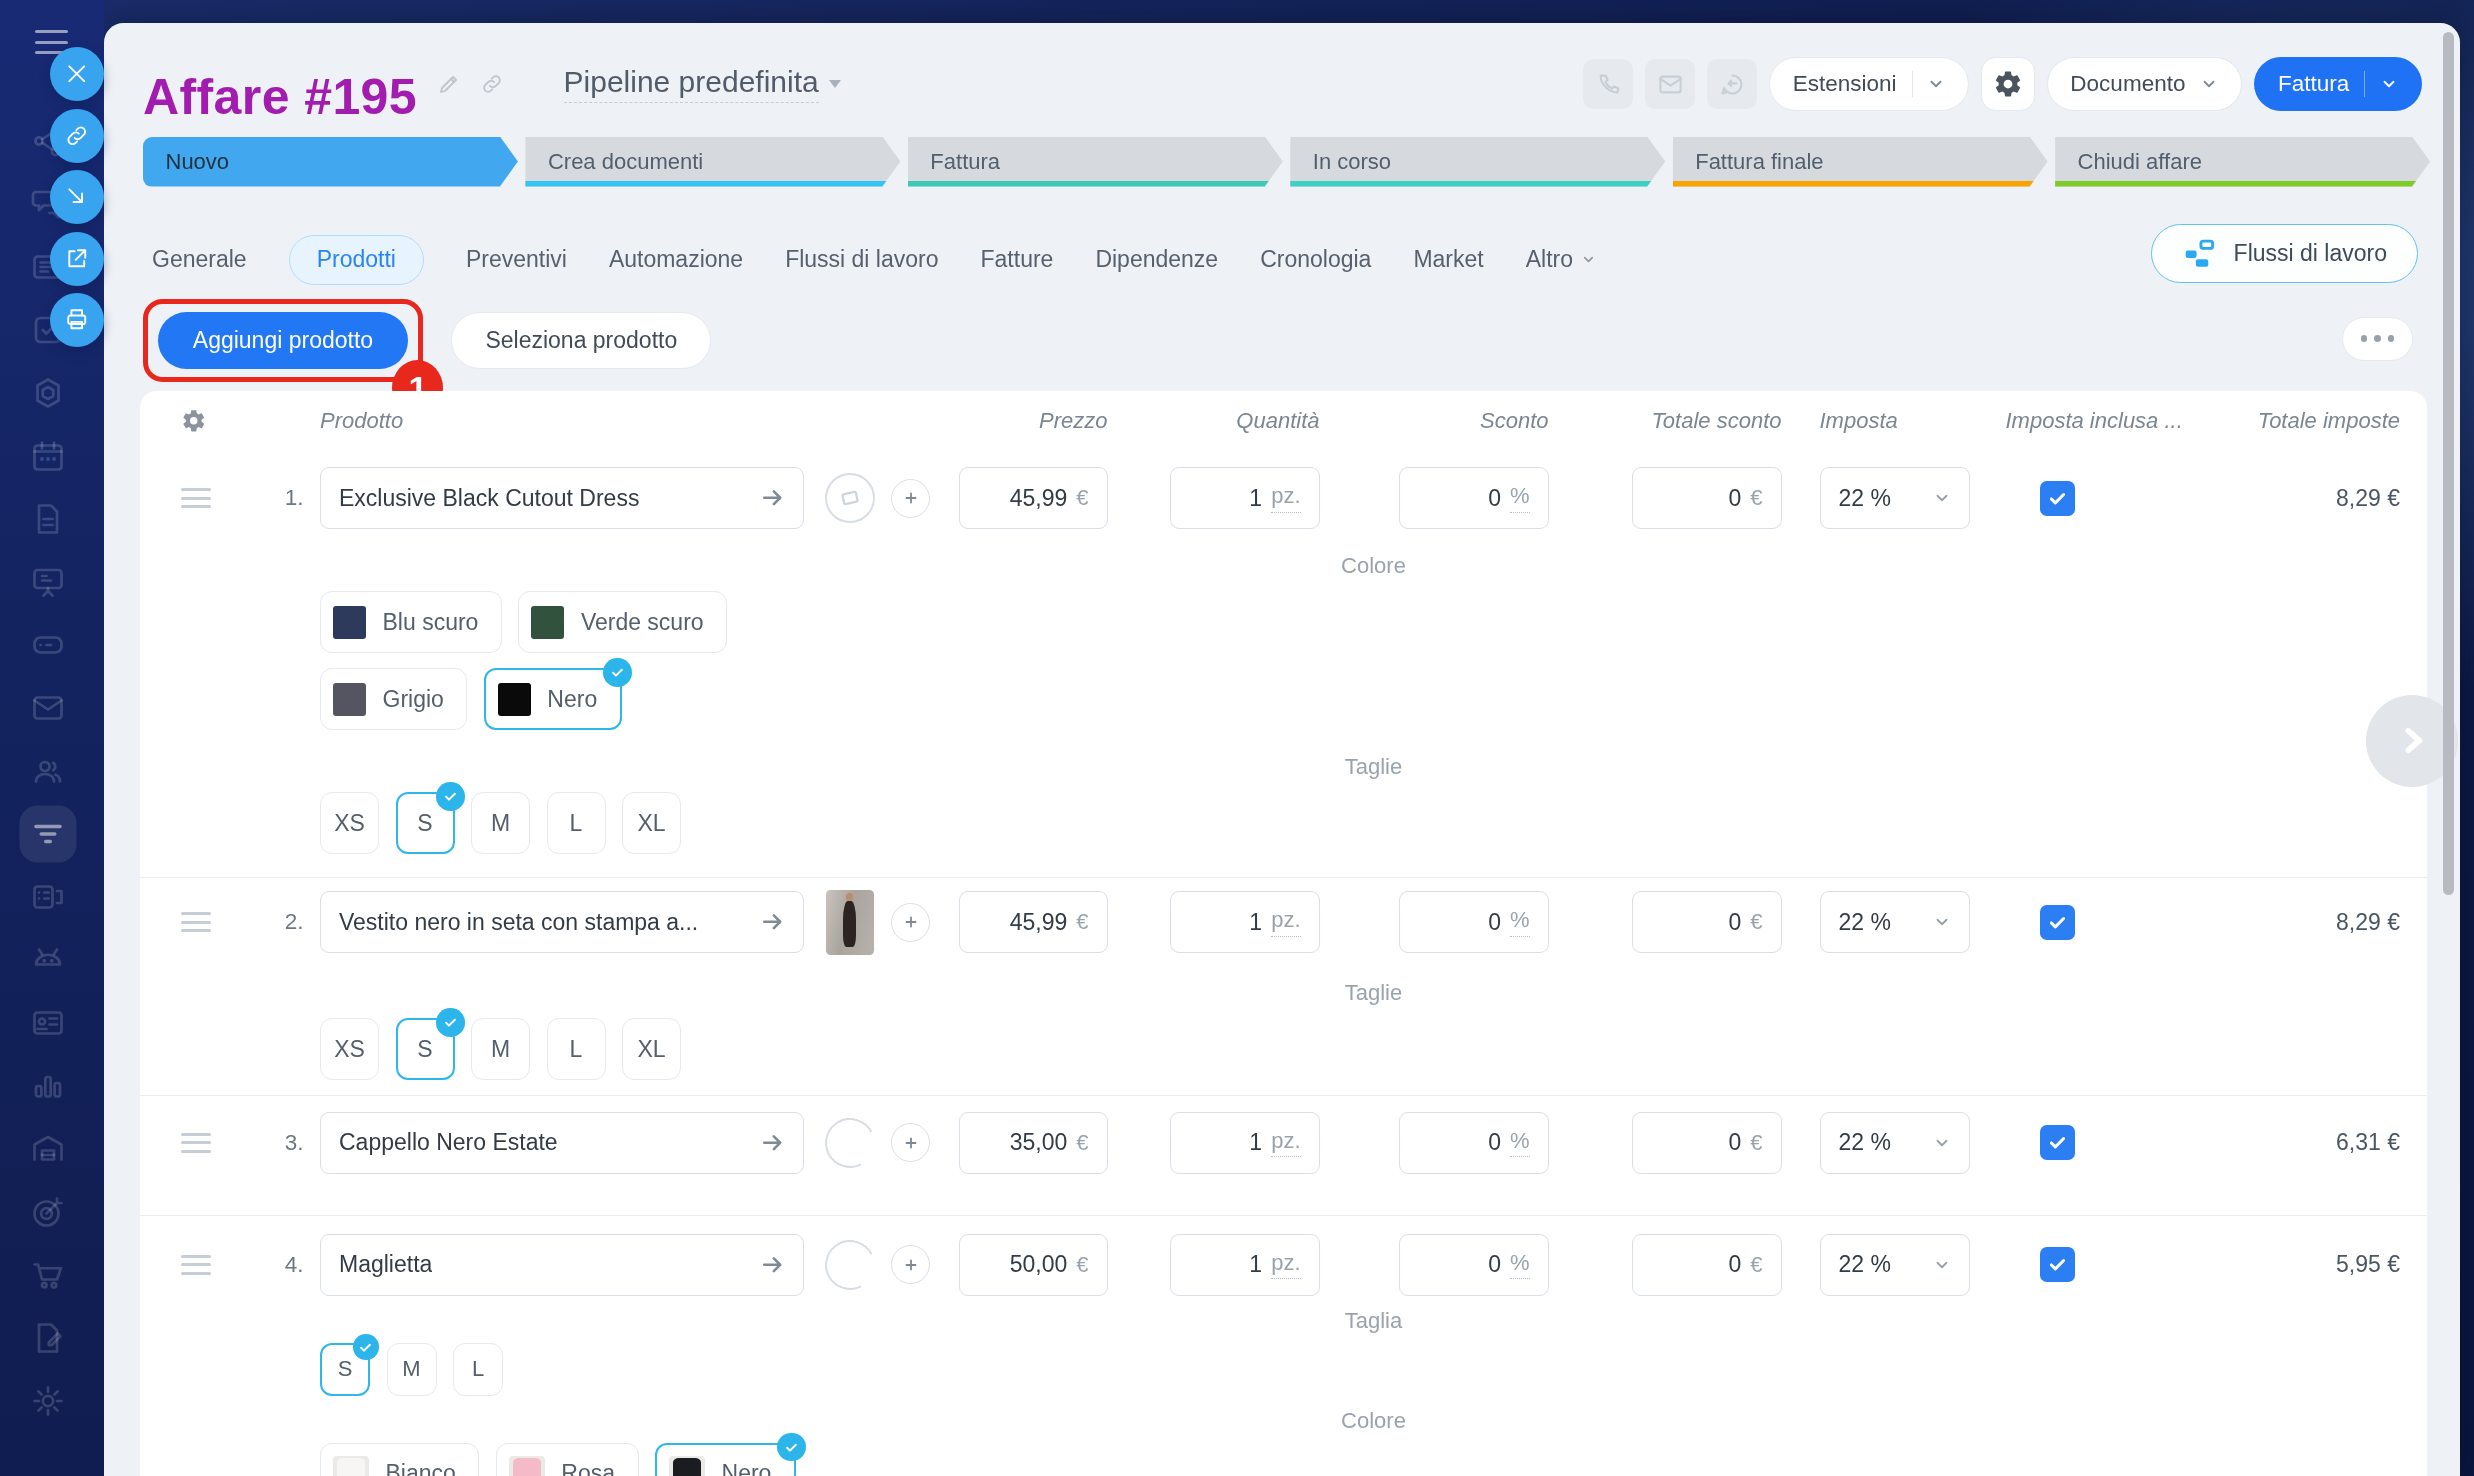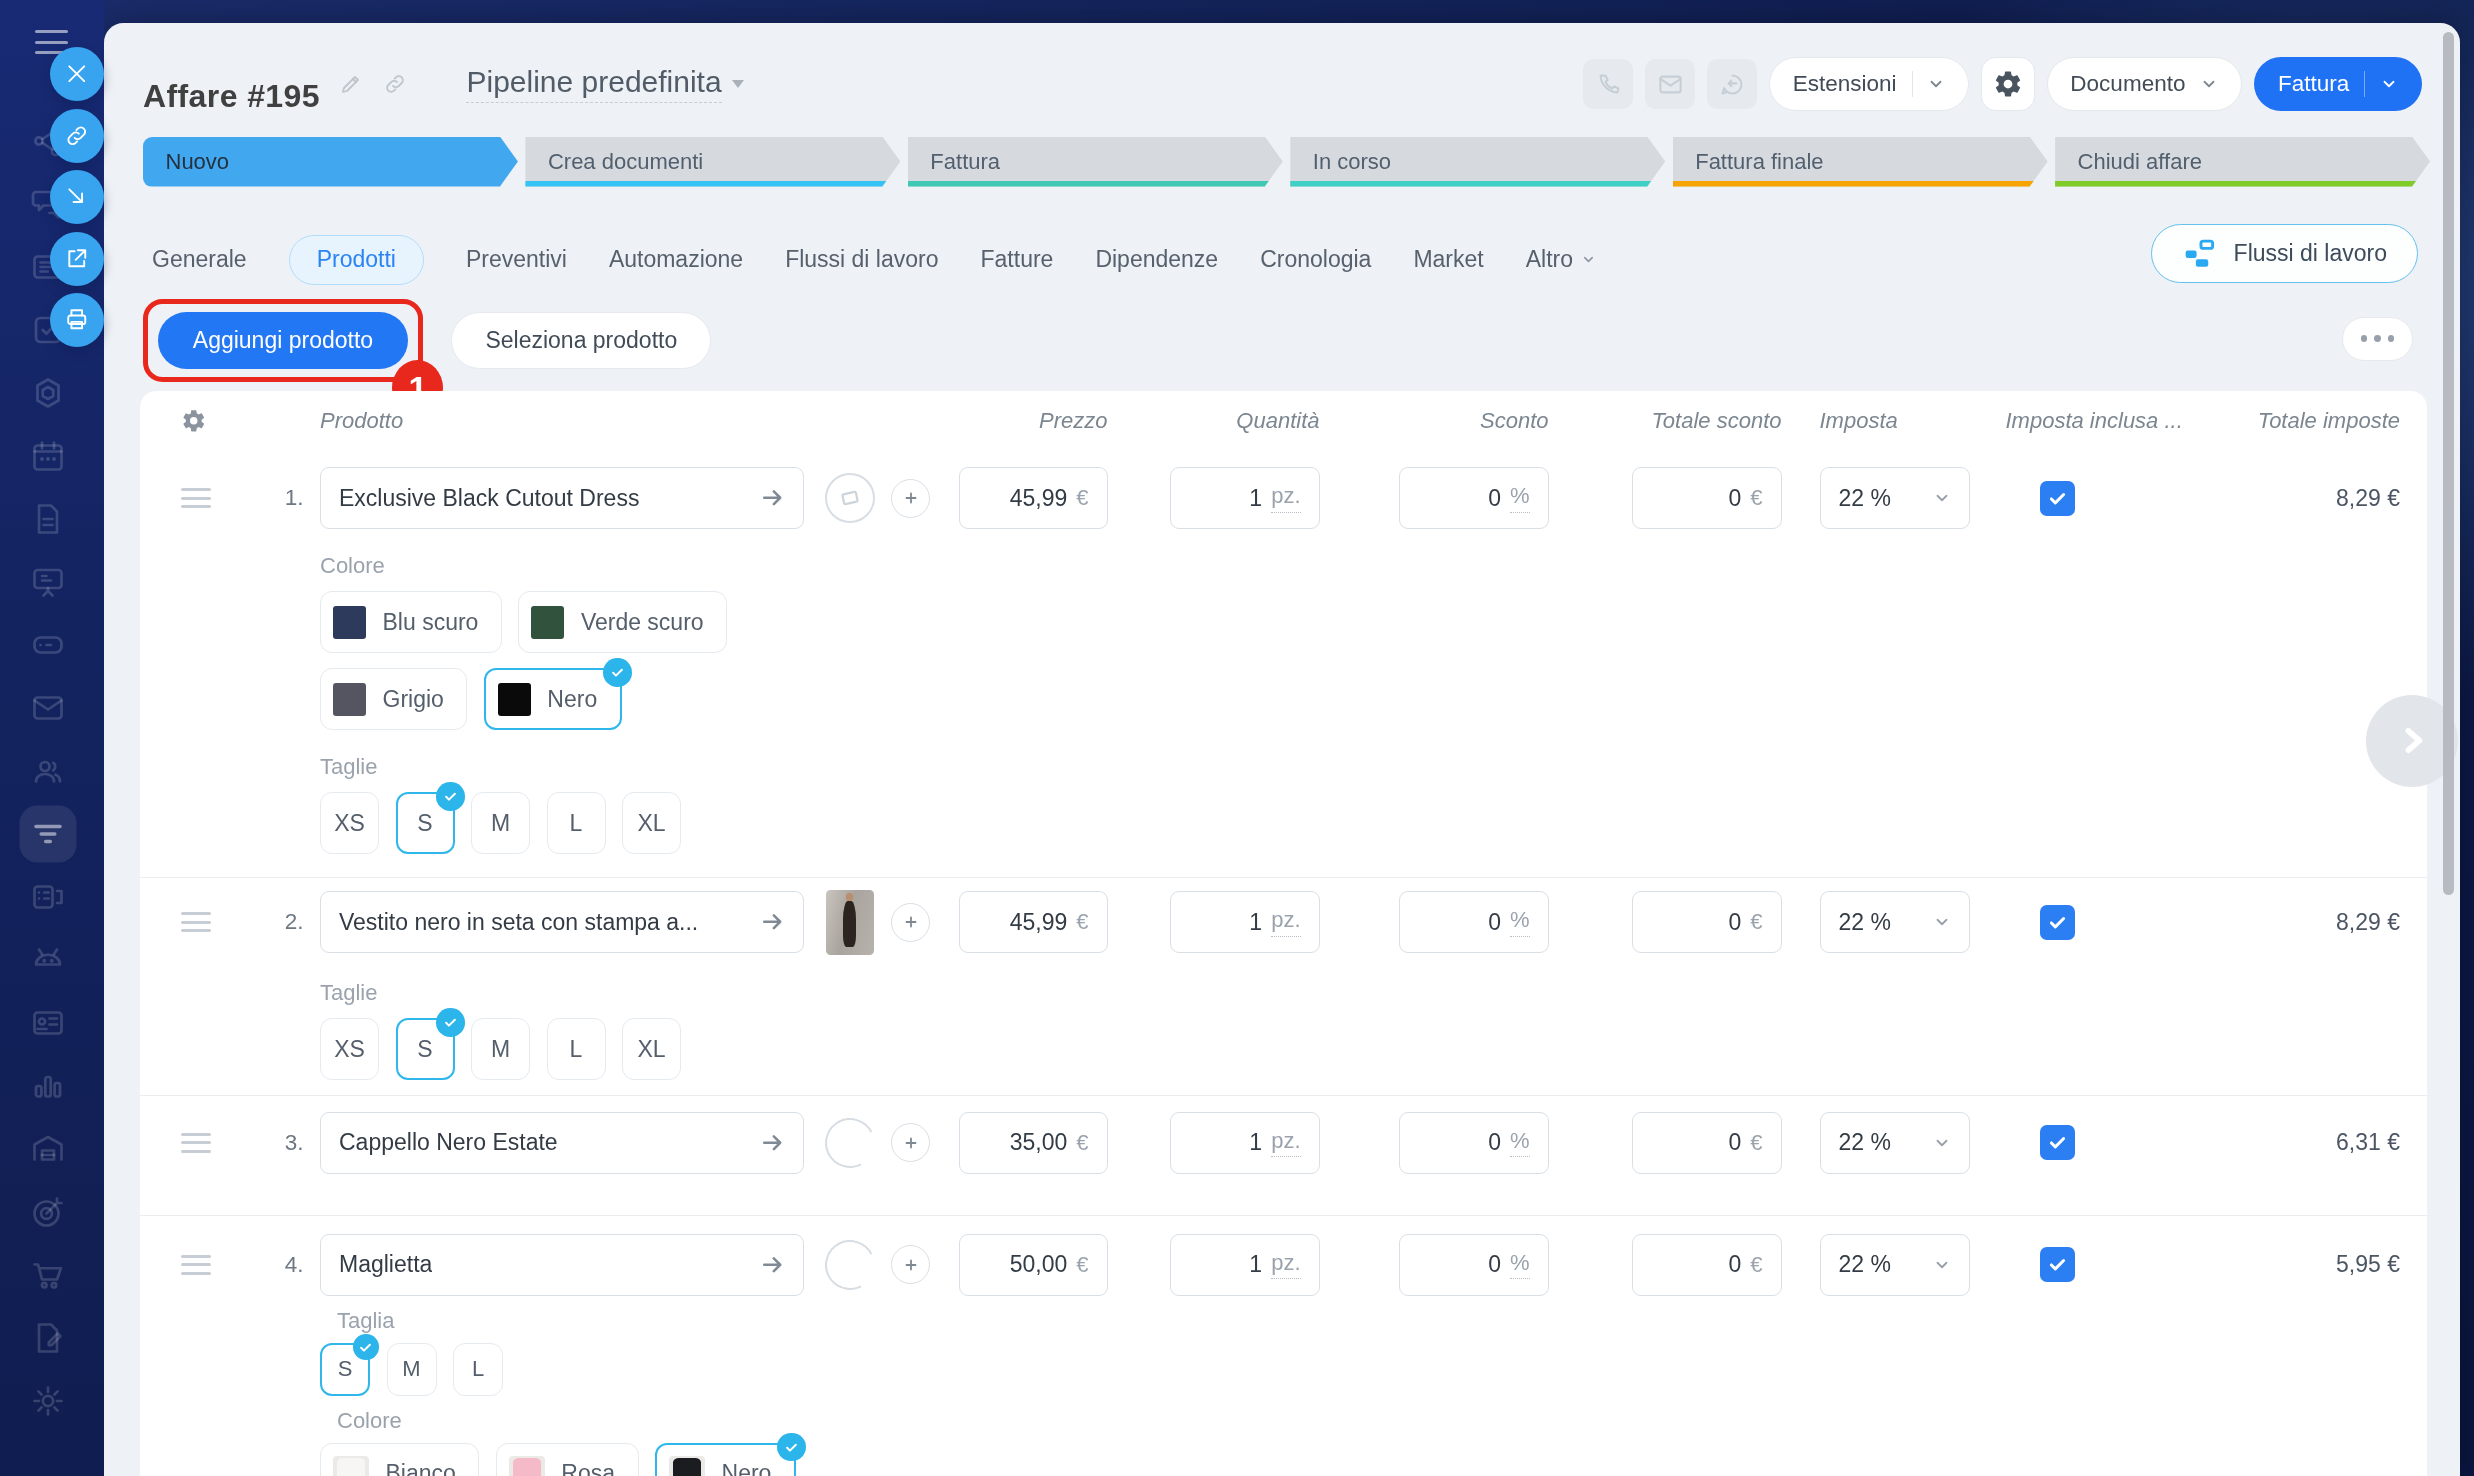--- a/index.html
+++ b/index.html
@@ -29,21 +29,21 @@
     box-shadow:0 0 0 10.5px rgba(255,255,255,.09);border-radius:7.5px;}
 
   
   .card{position:absolute;left:104px;top:22.5px;width:2356px;height:1454px;background:#eef1f5;
     border-radius:19.5px 19.5px 0 0;z-index:10;overflow:hidden;box-shadow:0 0 30px rgba(0,0,0,.3);}
   .scroll-thumb{position:absolute;right:6px;top:9px;width:11.3px;height:863px;border-radius:6px;background:#b7bbc1;z-index:50;}
 
   
   .hd-row{position:absolute;top:27px;left:39px;right:38px;height:69px;display:flex;align-items:center;justify-content:space-between;}
   .hd-left{display:flex;align-items:center;gap:19.5px;}
-  .page-title{font-size:32px;font-weight:700;color:#404040;letter-spacing:0.4px;margin-top:25px;}
+  .page-title{font-size:50px;font-weight:700;color:#a21caf;letter-spacing:0.4px;margin-top:25px;}
   .t-ic{width:24px;height:24px;color:#bfc6cd;cursor:pointer;}
   .pipeline{display:flex;align-items:center;gap:10.5px;margin-left:12px;cursor:pointer;}
   .pipeline .pl{font-size:30px;color:#525c68;border-bottom:1.5px dashed #c7cdd4;padding-bottom:3.8px;margin-left:28px;}
   .caret{width:0;height:0;border-left:6.8px solid transparent;border-right:6.8px solid transparent;border-top:8.3px solid #a9b1ba;}
   .hd-right{display:flex;align-items:center;gap:12px;}
   .ghost-ic{width:50px;height:50px;border-radius:10.5px;background:#e6eaee;color:#c6ced6;display:flex;align-items:center;justify-content:center;}
   .ghost-ic .ic{width:27px;height:27px;}
   .wbtn{height:54px;border-radius:30px;background:#fff;border:0.8px solid #e3e8ed;display:flex;align-items:center;gap:15px;
     padding:0 22.5px;font-size:22.5px;color:#414c58;cursor:pointer;}
   .wbtn .div{width:0.8px;height:25.5px;background:#e1e6eb;}
@@ -128,21 +128,21 @@
   
   .ph{width:50px;height:50px;border:2.3px solid #d7dde3;border-radius:50%;box-sizing:border-box;display:flex;align-items:center;justify-content:center;color:#cdd4da;}
   .ph.arc{border-right-color:transparent;transform:rotate(18deg);}
   .ph svg{width:30px;height:30px;stroke:currentColor;fill:none;stroke-width:1.8;}
   .dress-thumb{width:48px;height:65px;border-radius:4.5px;position:relative;overflow:hidden;
     background:linear-gradient(105deg,#c9c5be 0%,#a9a59e 45%,#b7b3ac 100%);}
   .dress-thumb::before{content:'';position:absolute;left:42%;top:6%;width:16%;height:12%;border-radius:50%;background:#b98d6e;}
   .dress-thumb::after{content:'';position:absolute;left:37%;top:17%;width:26%;height:72%;background:#2b2421;border-radius:40% 40% 25% 25%;}
 
   
-  .opts{padding-left:180px;}
+  .opts{padding-left:180px;text-align:center;}
   .opt-label{font-size:22px;color:#9aa3ad;margin:24px 0 12px;}
   .chips{display:flex;flex-wrap:wrap;gap:15px 16.5px;}
   .chip{height:62px;box-sizing:border-box;background:#fff;border:1.5px solid #e5eaef;border-radius:12px;
     display:flex;align-items:center;gap:16.5px;padding:0 22.5px 0 12px;font-size:23px;color:#545f6b;position:relative;cursor:pointer;}
   .chip.size{justify-content:center;min-width:59px;padding:0 12px;}
   .chip.sel{border:2.3px solid #2fb7ec;}
   .badge{position:absolute;top:-12px;right:-12px;width:28.5px;height:28.5px;border-radius:50%;background:#2cb5ea;
     display:flex;align-items:center;justify-content:center;}
   .badge svg{width:15px;height:15px;stroke:#fff;fill:none;stroke-width:3.2;stroke-linecap:round;stroke-linejoin:round;}
   .sw{width:33px;height:33px;border-radius:3px;flex:none;}

